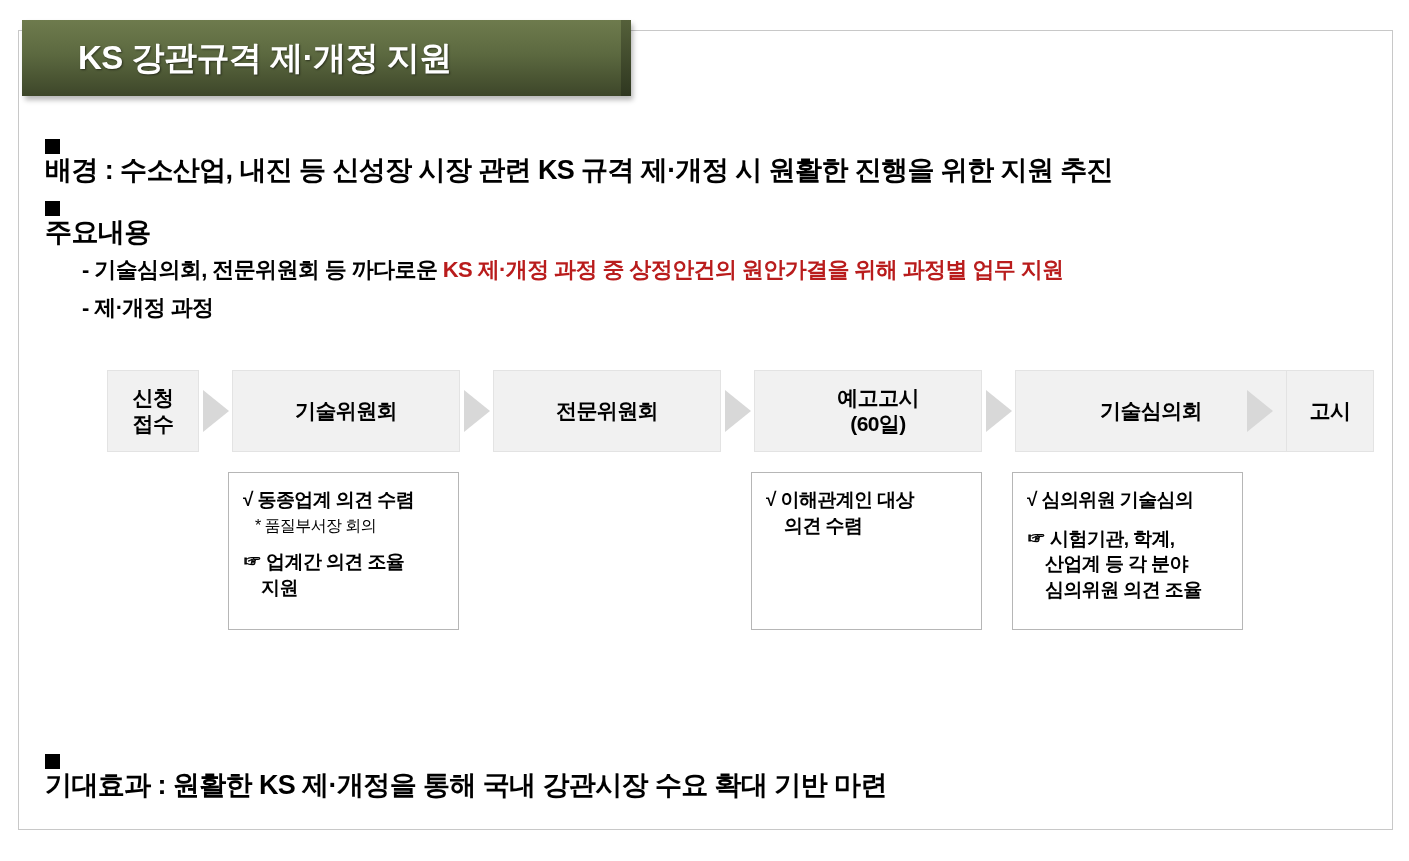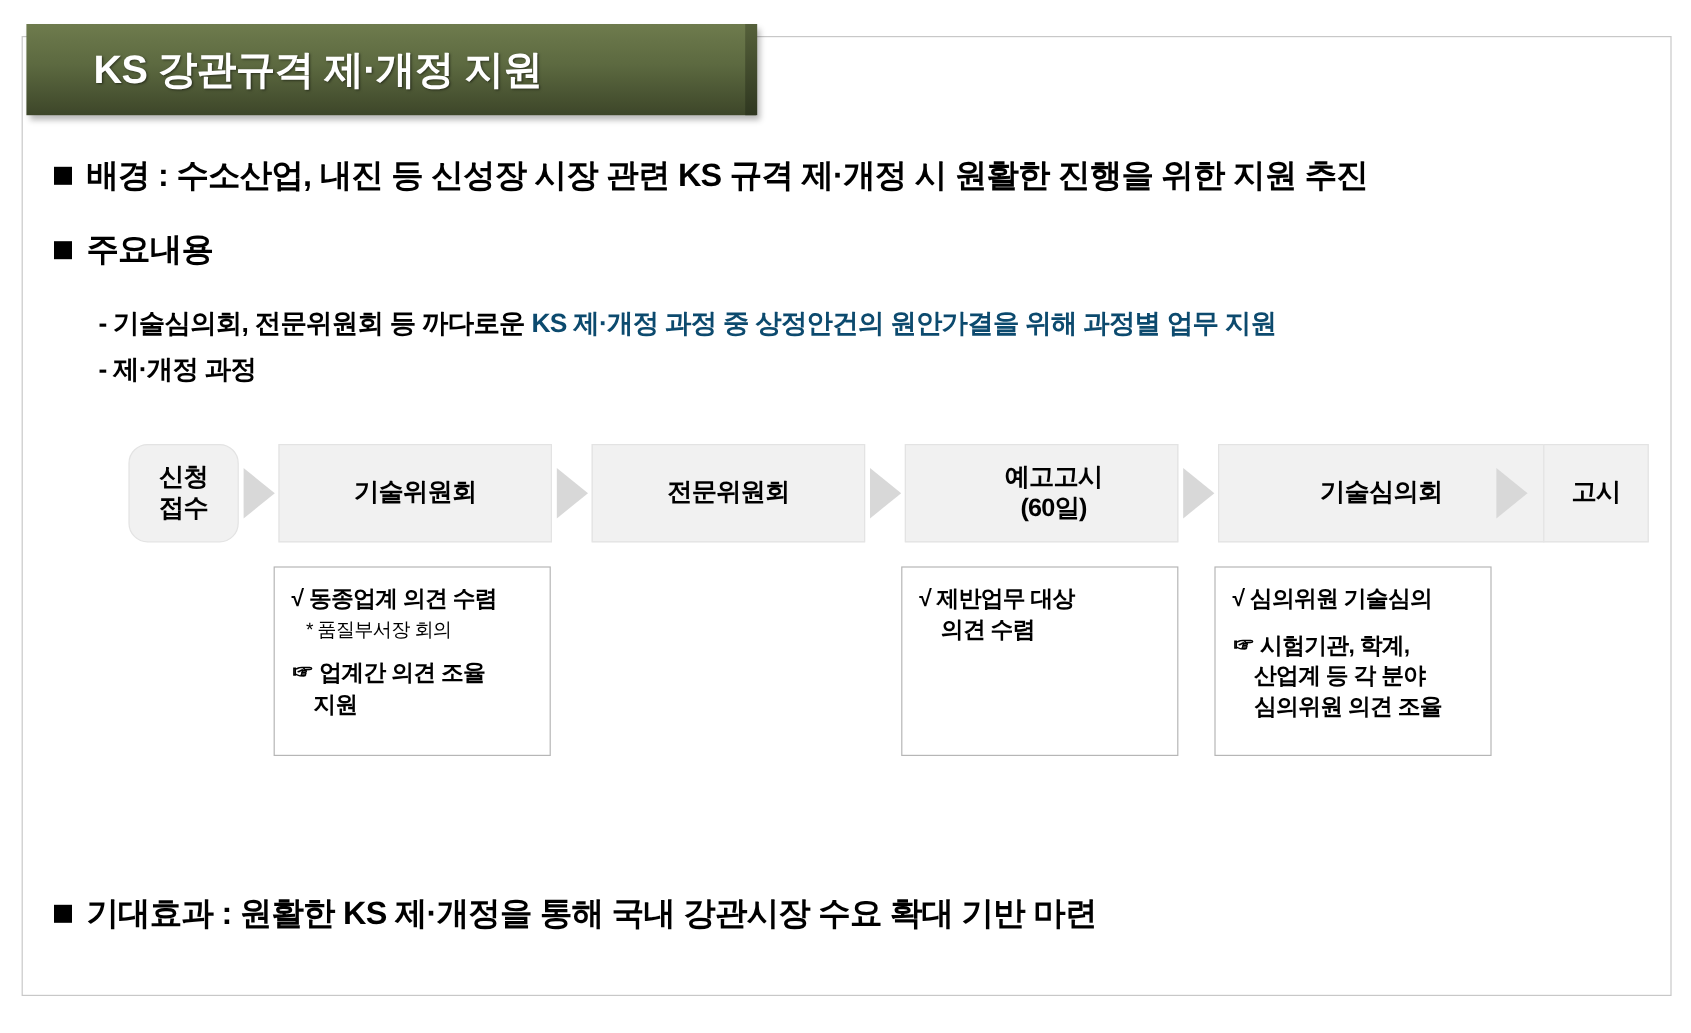--- a/index.html
+++ b/index.html
@@ -56,20 +56,21 @@
     font-weight: bold;
     letter-spacing: -0.5px;
     margin-left: 56px;
     text-shadow: 1px 1px 2px rgba(0,0,0,0.5);
   }
   
   .bullet-row {
     position: absolute;
     display: flex;
     align-items: flex-start;
+    flex-direction: column;
   }
   .sq {
     display: inline-block;
     width: 15px;
     height: 15px;
     background: #000;
     margin-right: 12px;
     margin-top: 9px;
     flex: 0 0 auto;
   }
@@ -85,21 +86,21 @@
 
   .dash-line {
     position: absolute;
     font-size: 22px;
     font-weight: bold;
     letter-spacing: -0.6px;
     line-height: 1.35;
   }
   .dash-1 { left: 82px; top: 255px; }
   .dash-2 { left: 82px; top: 293px; }
-  .blue { color: #0c4a6e; }
+  .blue { color: #b91c1c; }
 
   
   .flow {
     position: absolute;
     left: 107px;
     top: 370px;
     width: 1260px;
     height: 82px;
   }
   .flow-box {
@@ -186,21 +187,21 @@
     <span class="sq"></span>
     <span class="lvl1-text">주요내용</span>
   </div>
 
   <div class="dash-line dash-1">
     <span>-  기술심의회, 전문위원회 등 까다로운 </span><span class="blue">KS 제·개정 과정 중 상정안건의 원안가결을 위해 과정별 업무 지원</span>
   </div>
   <div class="dash-line dash-2">-  제·개정 과정</div>
 
   <div class="flow">
-    <div class="flow-box" style="left:0px;width:92px;border-radius:16px;">
+    <div class="flow-box" style="left:0px;width:92px;">
       <span>
         <span>신청</span><br><span>접수</span>
       </span>
     </div>
     <div class="arrow" style="left:96px;"></div>
 
     <div class="flow-box" style="left:125px;width:228px;">
       <span>기술위원회</span>
     </div>
     <div class="arrow" style="left:357px;"></div>
@@ -230,21 +231,21 @@
   <div class="detail" style="left:228px;width:231px;">
     <span>√ 동종업계 의견 수렴</span>
     <span class="sub">* 품질부서장 회의</span>
     <span class="gap"></span>
     <span>☞ 업계간 의견 조율</span>
     <span class="ind">지원</span>
   </div>
 
 
   <div class="detail" style="left:751px;width:231px;">
-    <span>√ 제반업무 대상</span>
+    <span>√ 이해관계인 대상</span>
     <span class="ind">의견 수렴</span>
   </div>
 
   <div class="detail" style="left:1012px;width:231px;">
     <span>√ 심의위원 기술심의</span>
     <span class="gap"></span>
     <span>☞ 시험기관, 학계,</span>
     <span class="ind">산업계 등 각 분야</span>
     <span class="ind">심의위원 의견 조율</span>
   </div>

